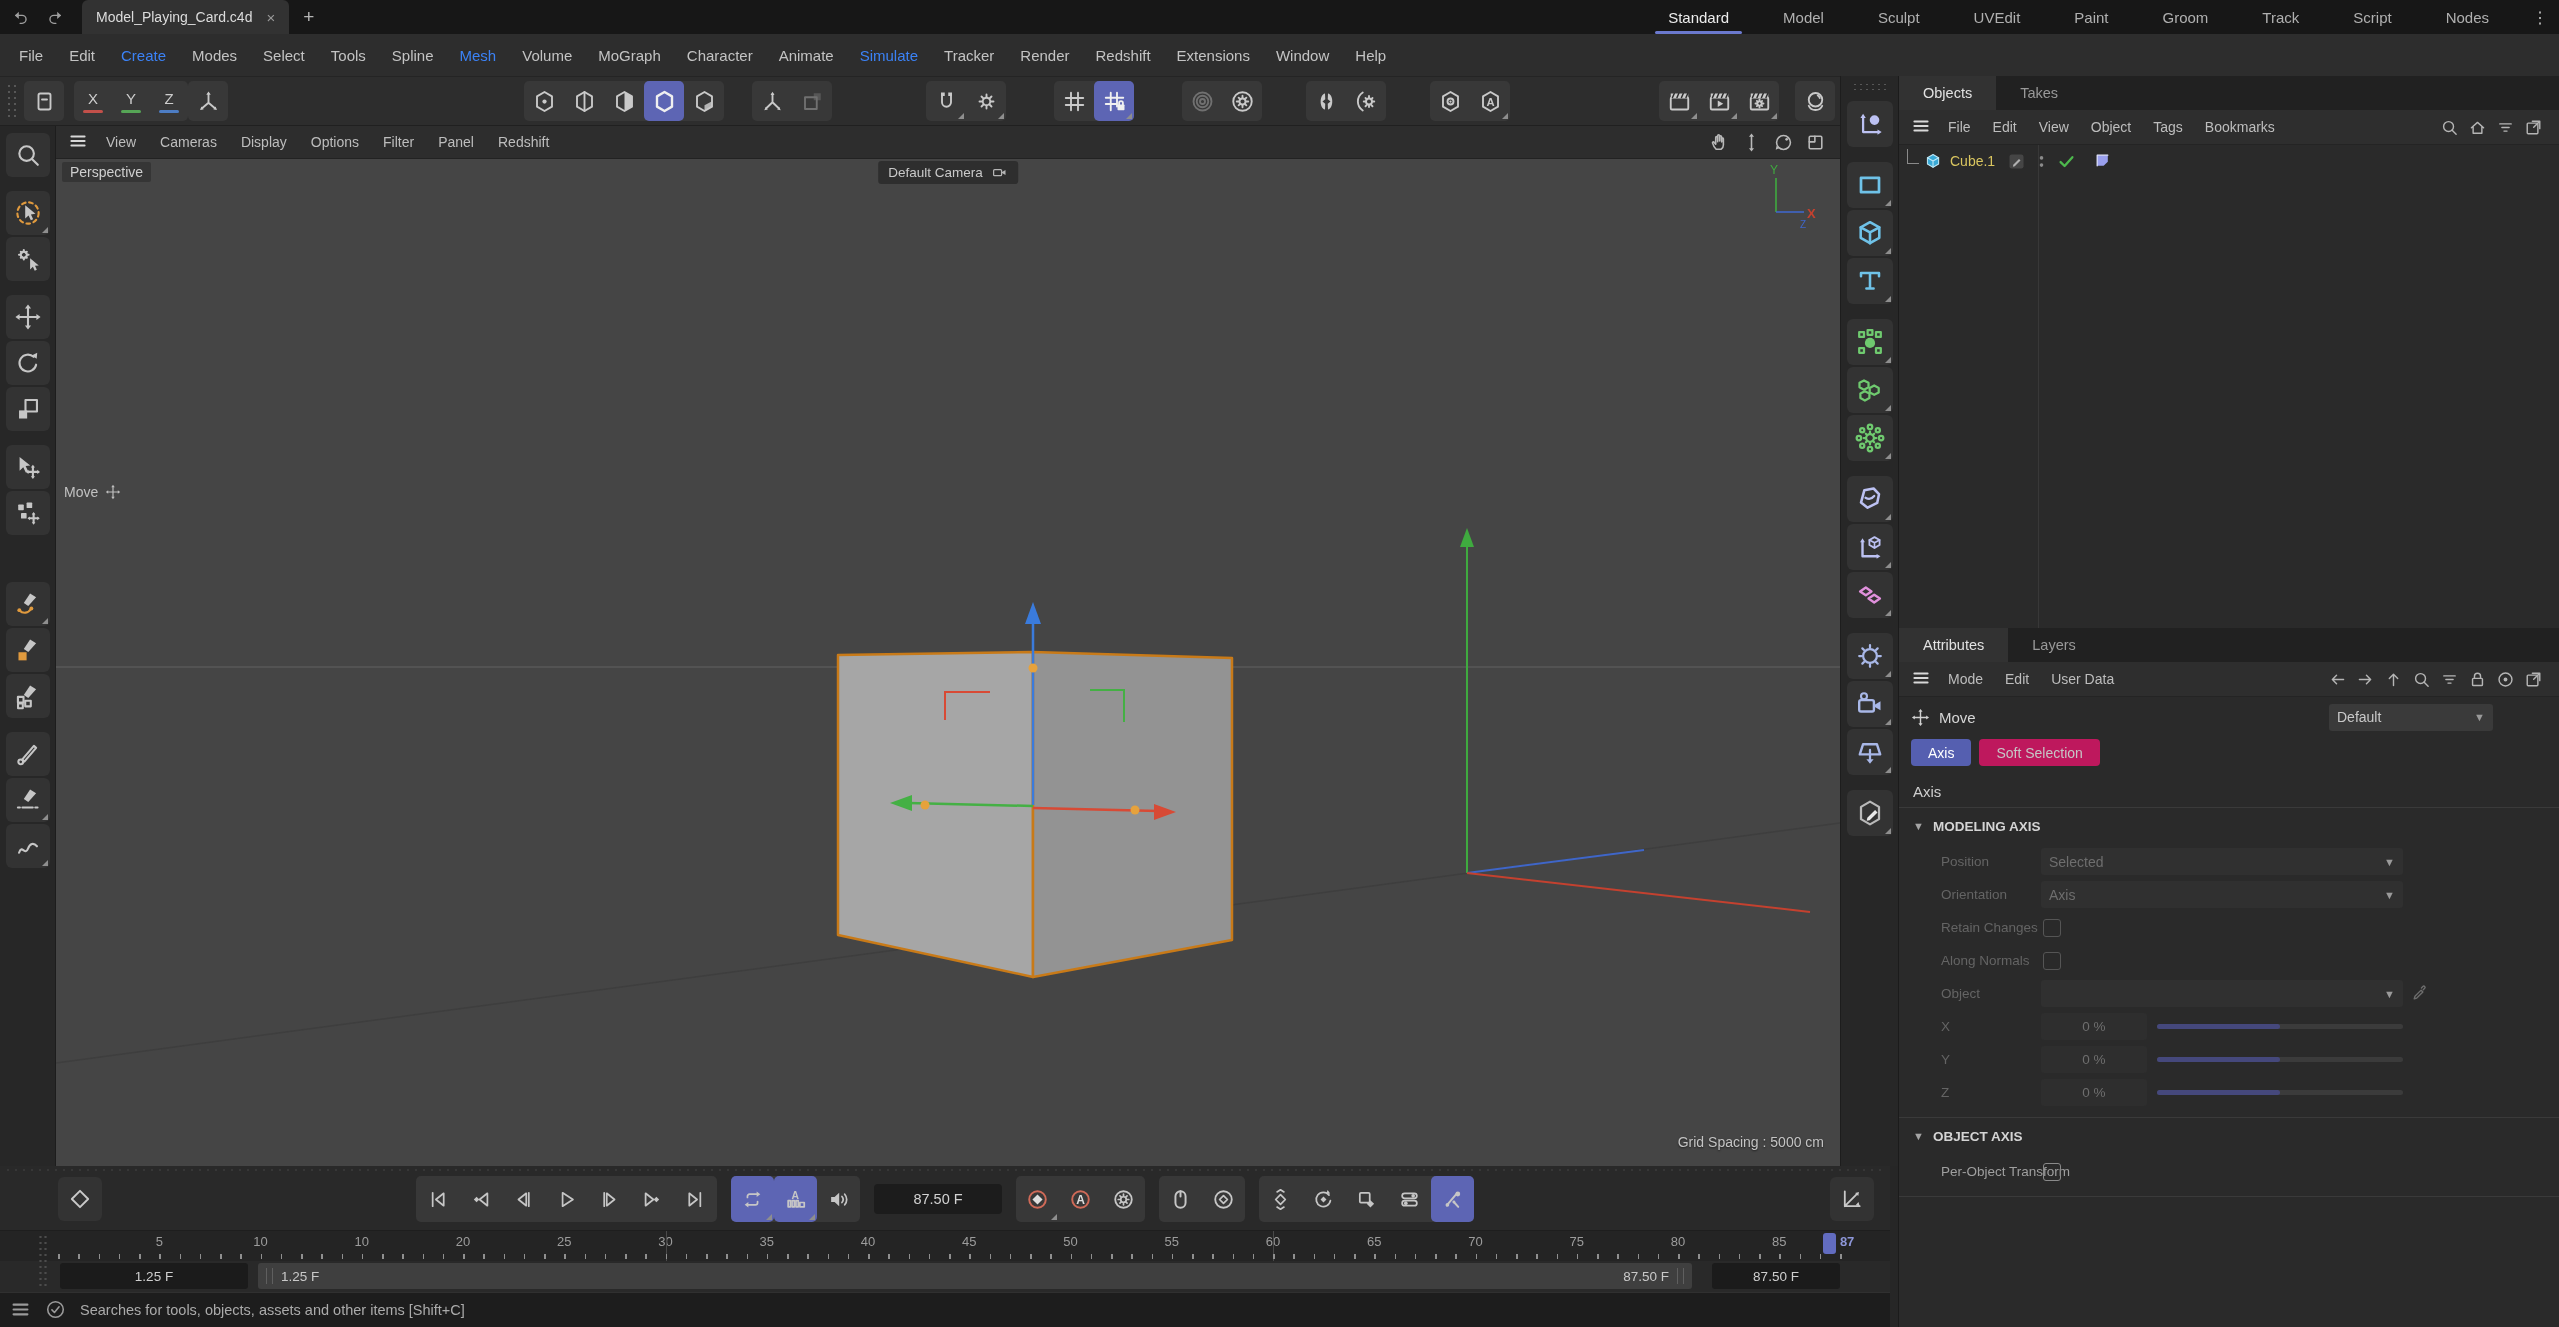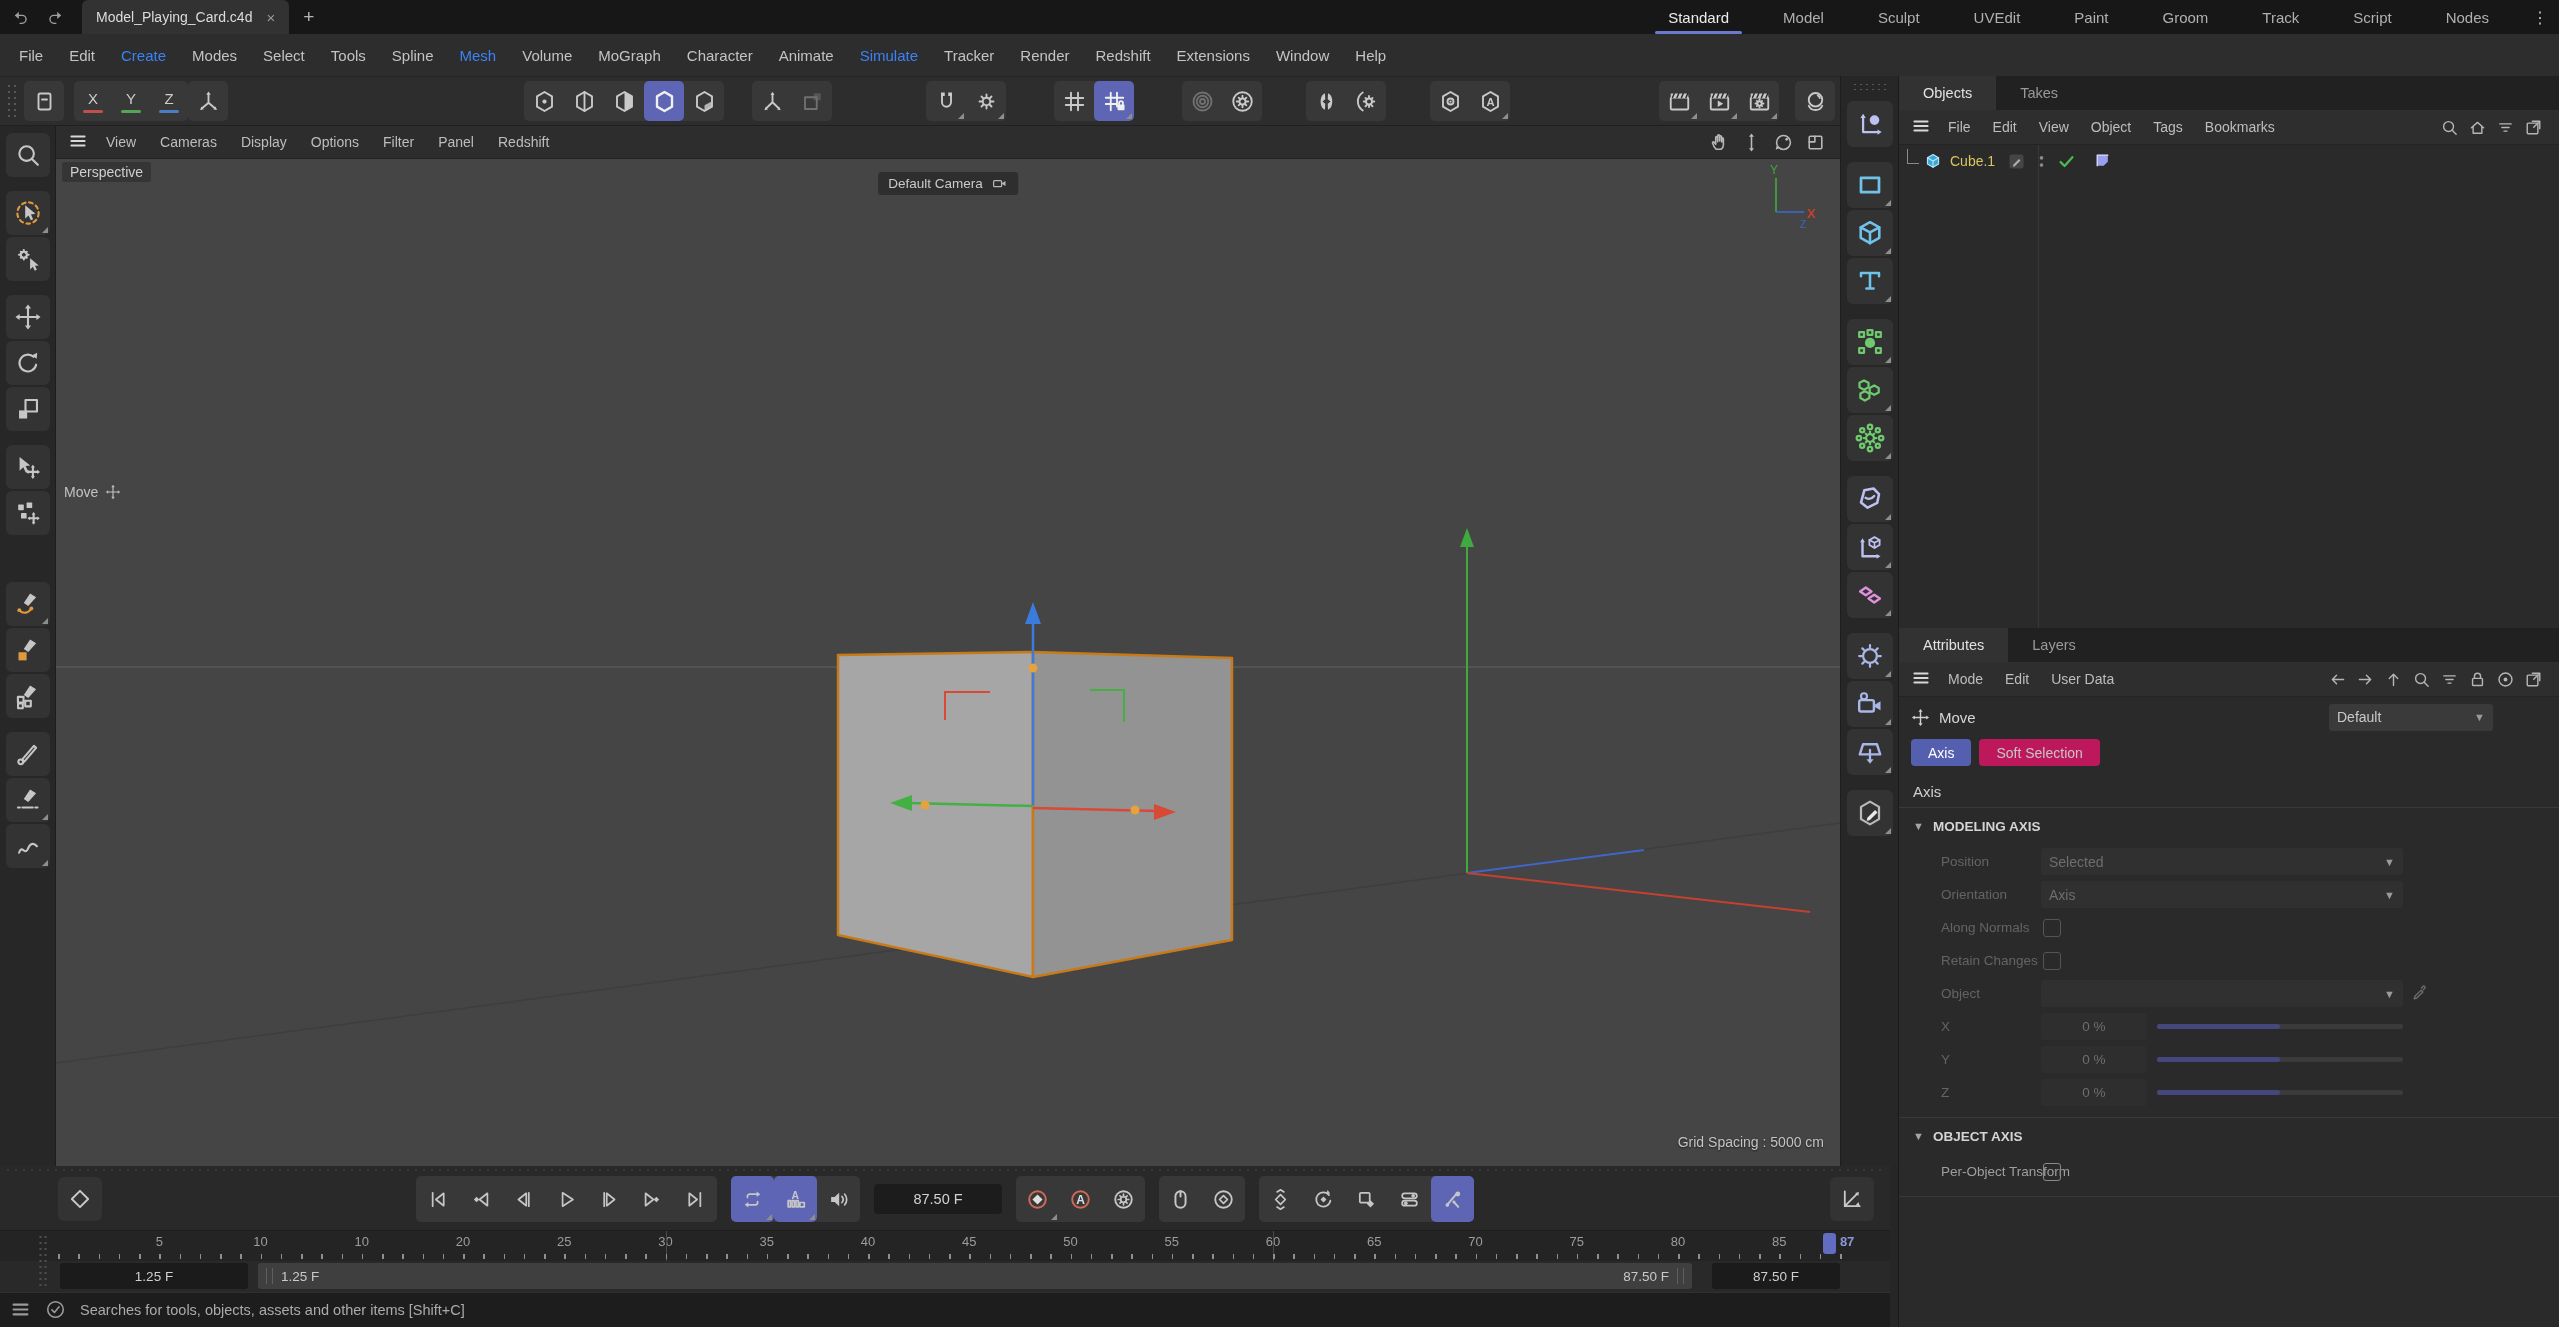--- a/index.html
+++ b/index.html
@@ -46,21 +46,21 @@
   .vp-menubar{position:absolute;top:0;left:0;right:0;height:32px;background:#2d2d2d;border-bottom:1px solid #222;display:flex;align-items:center;font-size:14px;padding:0 8px;}
   .vp-menubar .mitem{padding:0 12px;color:#bdbdbd;}
   .vp-burger{width:22px;height:22px;color:#d8d8d8;margin:0 4px;}
   .vp-burger svg{width:20px;height:20px;}
   .vp-nav{margin-left:auto;display:flex;gap:6px;padding-right:4px;}
   .vp-nav .ibtn{width:26px;height:26px;color:#b9b9b9;display:flex;align-items:center;justify-content:center;}
   .vp-nav .ibtn svg{width:21px;height:21px;}
   .vp-canvas{position:absolute;left:0;top:32px;width:1784px;height:1008px;overflow:hidden;}
   .vp-svg{position:absolute;left:0;top:0;}
   .vp-persp{position:absolute;left:6px;top:4px;background:rgba(40,40,40,.55);color:#cfcfcf;font-size:14px;padding:2px 8px;border-radius:2px;}
-  .vp-campill{position:absolute;left:50%;top:14px;transform:translateX(-50%);display:flex;align-items:center;gap:8px;background:rgba(42,42,42,.85);color:#c9c9c9;font-size:13.5px;padding:3px 10px;border-radius:3px;}
+  .vp-campill{position:absolute;left:50%;top:3px;transform:translateX(-50%);display:flex;align-items:center;gap:8px;background:rgba(42,42,42,.85);color:#c9c9c9;font-size:13.5px;padding:3px 10px;border-radius:3px;}
   .vp-campill svg{width:17px;height:17px;color:#b5b5b5;}
   .vp-move{position:absolute;left:8px;top:326px;display:flex;align-items:center;gap:7px;color:#c2c2c2;font-size:14px;}
   .vp-move svg{width:16px;height:16px;color:#bdbdbd;}
   .vp-grid{position:absolute;right:16px;bottom:16px;color:#c4c4c4;font-size:14px;text-shadow:0 1px 2px rgba(0,0,0,.6);}
   
   .right-strip{position:absolute;left:1840px;top:76px;width:58px;height:1090px;background:#272727;border-left:1px solid #1d1d1d;display:flex;flex-direction:column;align-items:center;box-sizing:border-box;}
   .grip-h{width:36px;height:10px;background:radial-gradient(#575757 1.1px,transparent 1.3px);background-size:6px 5px;margin:6px 0 8px;}
   .right-strip .ibtn{width:46px;height:46px;margin:1px 0;background:#333;border-radius:6px;display:flex;align-items:center;justify-content:center;position:relative;}
   .right-strip .ibtn svg{width:30px;height:30px;}
   .right-strip .gtop{margin-top:14px;}
@@ -888,27 +888,27 @@
           <div class="arow disabled">
             <div class="alabel">Orientation</div>
             <div class="actl">
               <div class="aselect">
                 <span>Axis</span>
                 <span class="dd">▼</span>
               </div>
             </div>
           </div>
           <div class="arow disabled">
-            <div class="alabel">Along Normals</div>
+            <div class="alabel">Retain Changes</div>
             <div class="actl">
               <div class="acheck"></div>
             </div>
           </div>
           <div class="arow disabled">
-            <div class="alabel">Retain Changes</div>
+            <div class="alabel">Along Normals</div>
             <div class="actl">
               <div class="acheck"></div>
             </div>
           </div>
           <div class="arow disabled">
             <div class="alabel">Object</div>
             <div class="actl">
               <div class="aselect objlink">
                 <span></span>
                 <span class="dd">▼</span>

